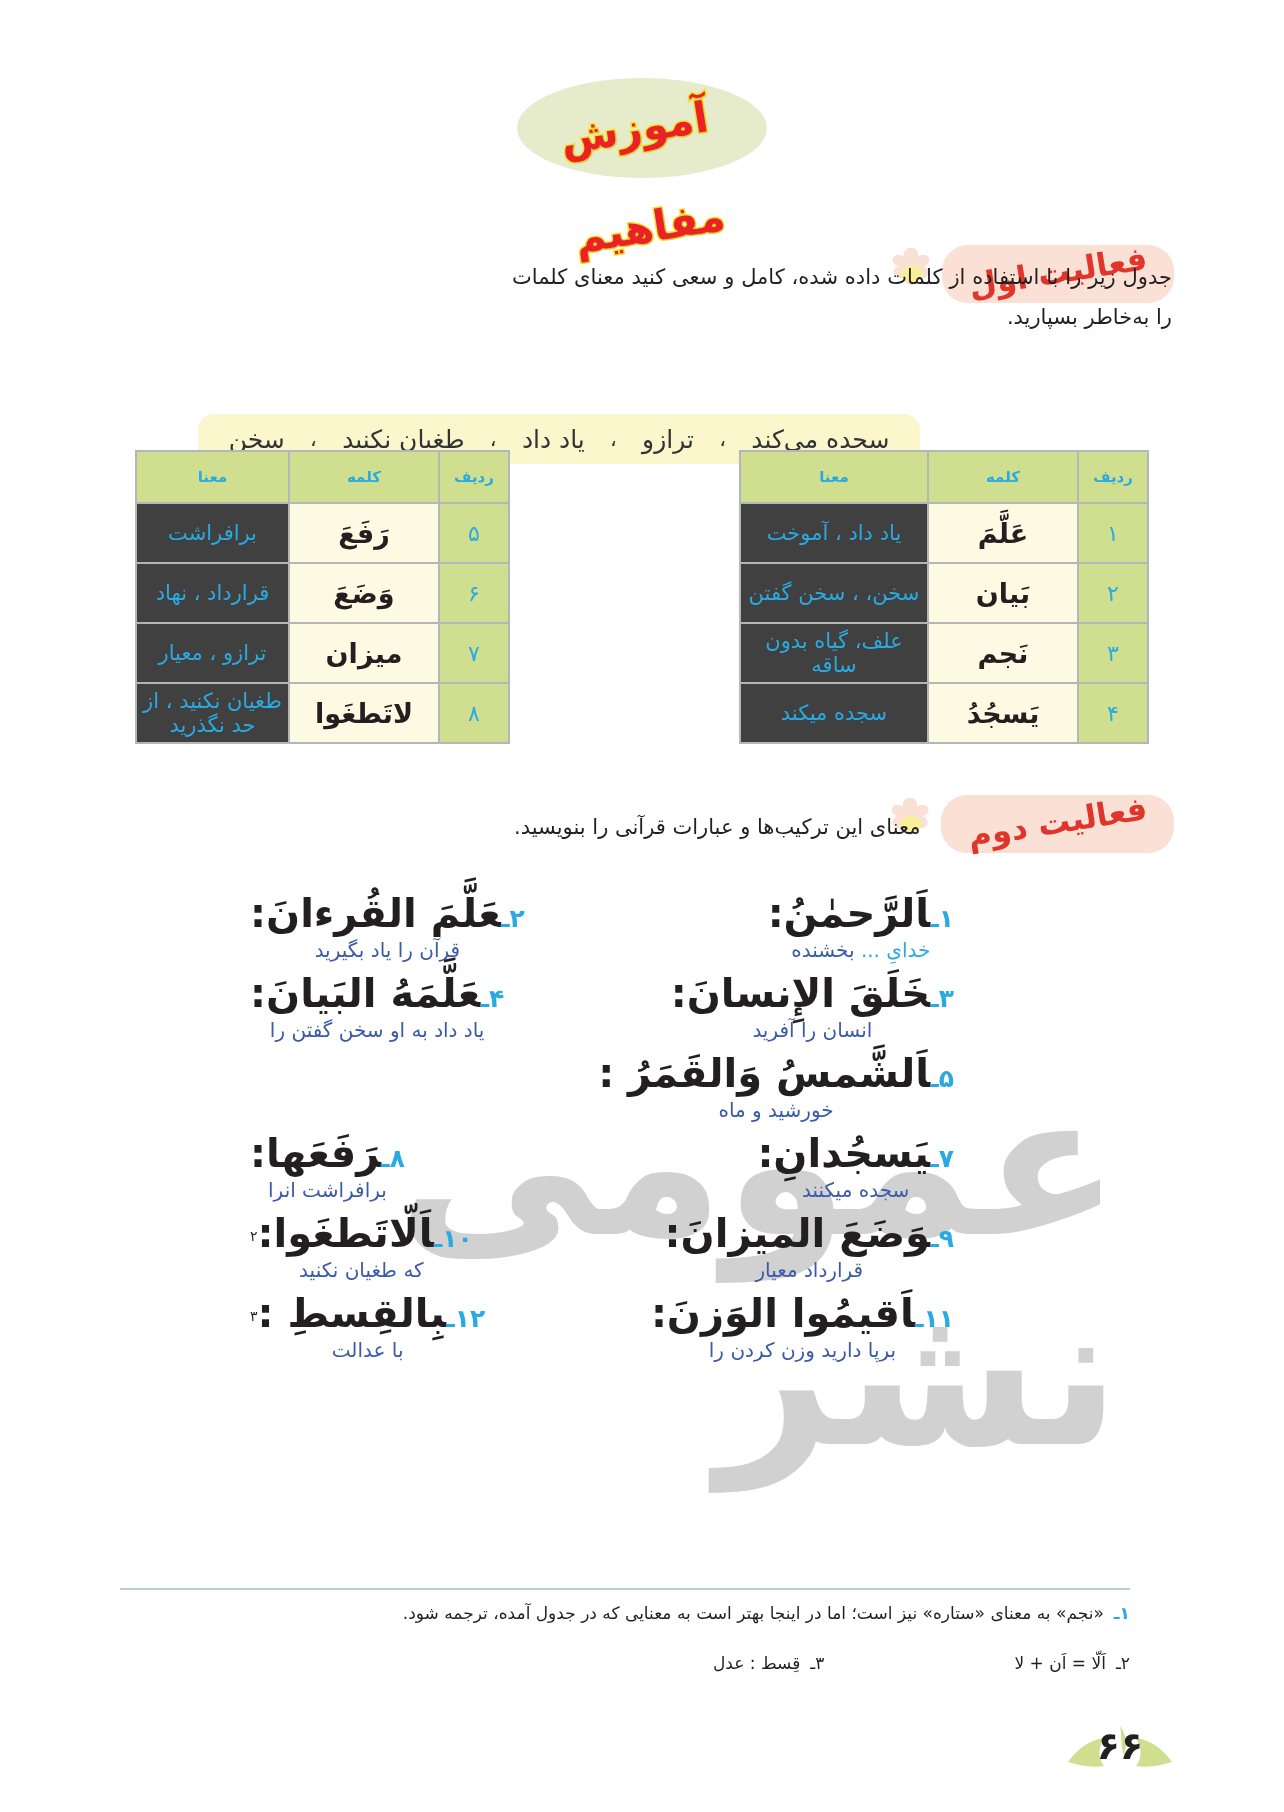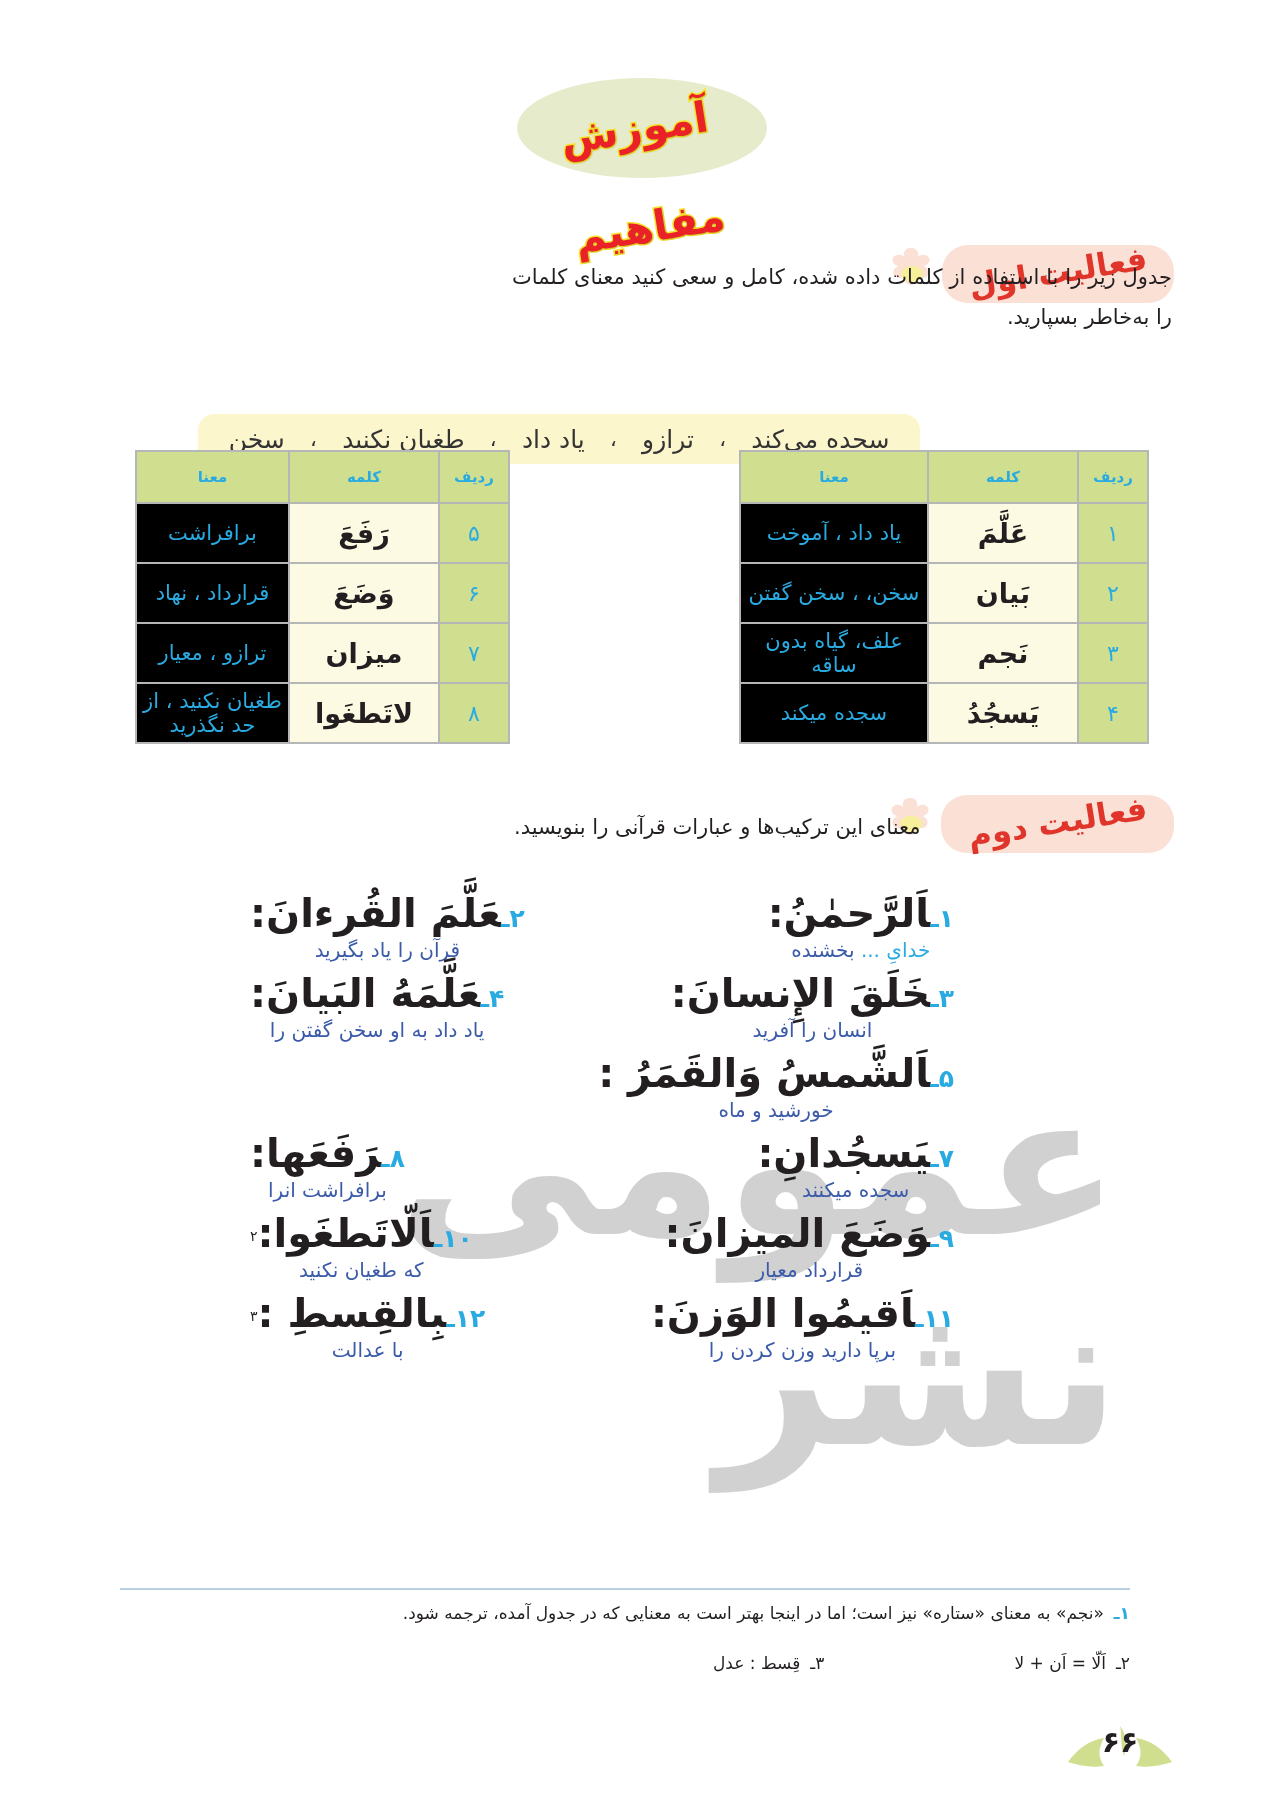--- a/index.html
+++ b/index.html
@@ -169,21 +169,21 @@
     font-size: 22px;
   }
   table.vocab td.word {
     background: #fdfae3;
     color: #231f20;
     font-size: 27px;
     font-weight: bold;
     width: 136px;
   }
   table.vocab td.meaning {
-    background: #000000;
+    background: #404040;
     color: #29abe2;
     font-size: 21px;
   }
   table.vocab tbody tr { height: 60px; }
 
   #table-right { right: 135px; top: 450px; width: 410px; }
   #table-left  { left: 135px;  top: 450px; width: 375px; }
 
   
   .phrases {
@@ -264,21 +264,21 @@
   .pagenum-orn {
     position: absolute;
     inset: 0;
   }
   .pagenum {
     position: absolute;
     left: 0; top: 24px;
     width: 120px;
     text-align: center;
     color: #231f20;
-    font-size: 30px;
+    font-size: 38px;
     font-weight: bold;
     z-index: 2;
   }
 </style>
 </head>
 <body>
 
 <div class="watermark" aria-hidden="true">
   <span>عمومی</span>
   <span>نشر</span>

